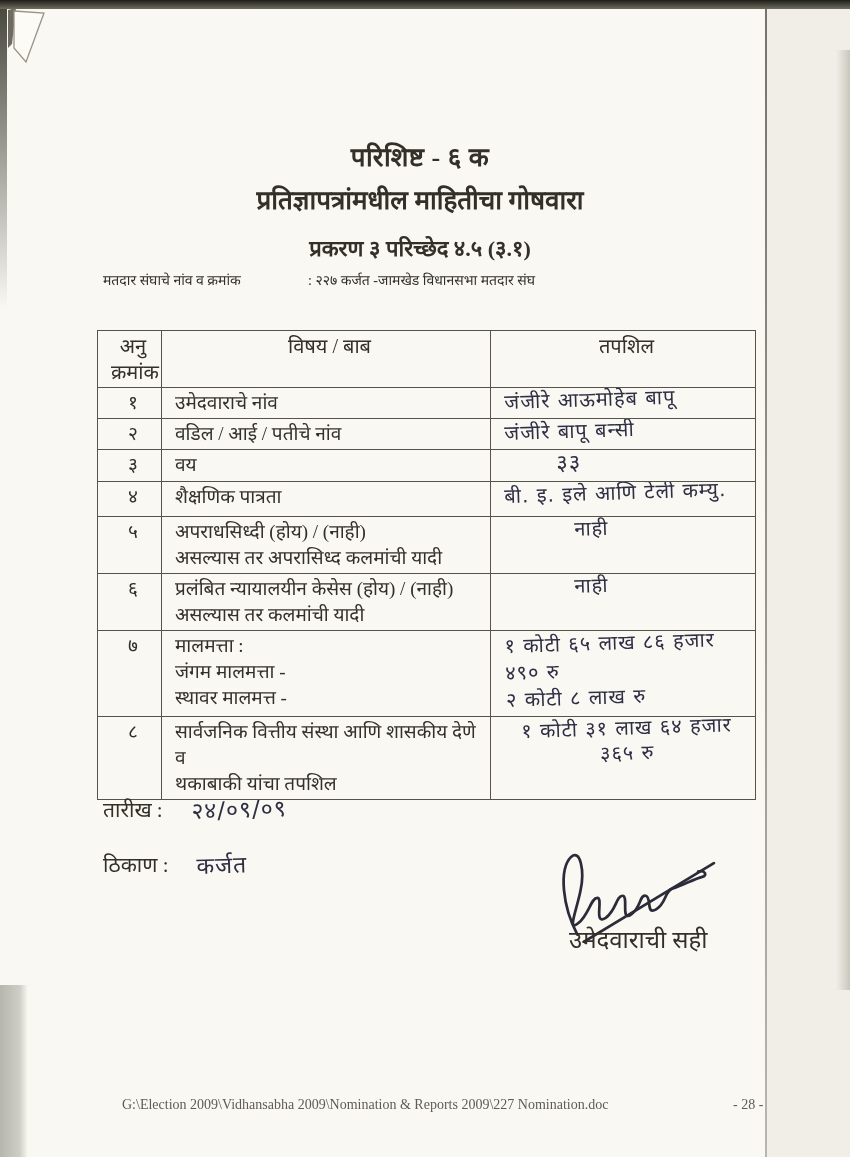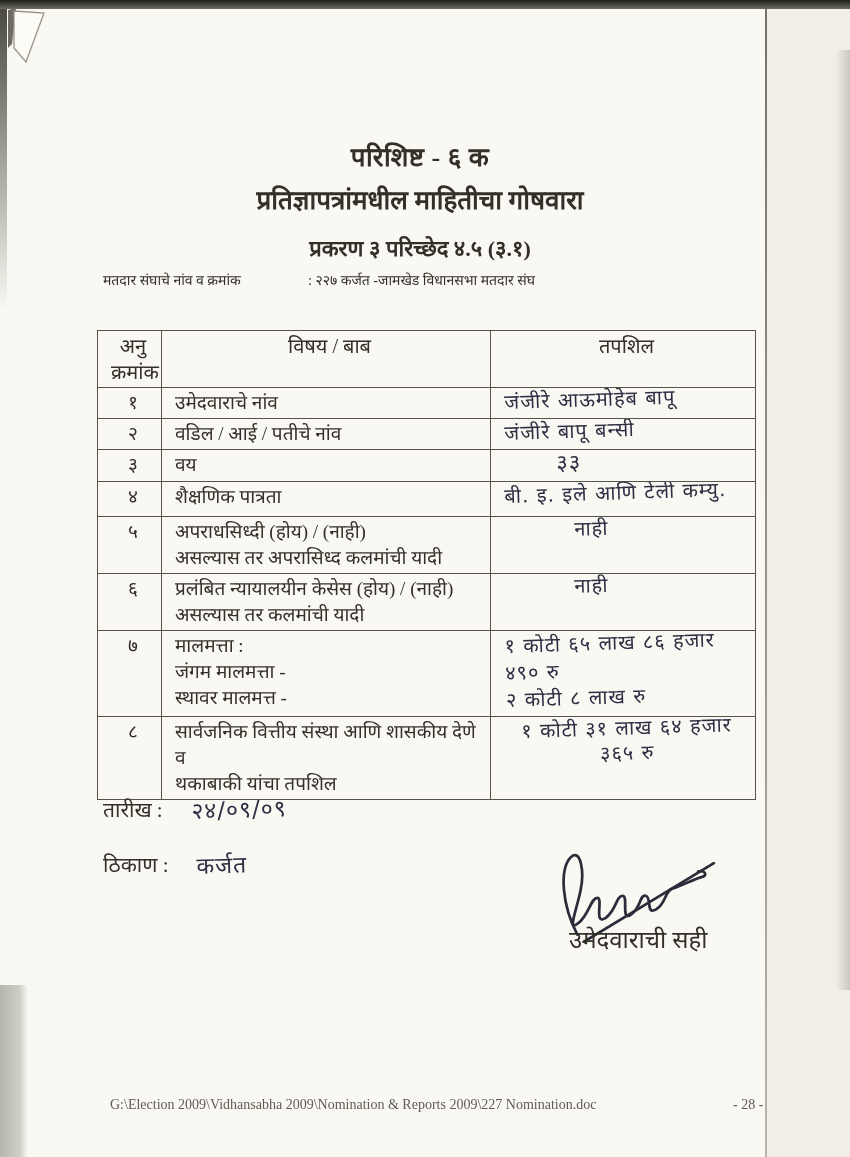--- a/index.html
+++ b/index.html
@@ -46,21 +46,21 @@
   .d1{padding-left:10px;} .d2{padding-left:26px;} .d3 .hw{padding-left:52px;font-size:22px;}
   .d4{padding-left:6px;} .d5 .hw{padding-left:70px;} .d6{padding-top:16px;} .d6 .hw{padding-left:70px;}
   .d7 .hw{line-height:27px;} .d8{text-align:center;padding-left:2px;}
   
   .date-line{position:absolute;left:103px;top:795px;font-size:21px;}
   .place-line{position:absolute;left:103px;top:850px;font-size:21px;}
   .date-line .hw,.place-line .hw{font-size:23px;margin-left:28px;vertical-align:-2px;}
   .sig{position:absolute;left:545px;top:838px;}
   .sig-label{position:absolute;left:556px;top:922px;font-size:24px;margin-left:13px;}
   .footer{position:absolute;top:1097px;left:0;width:850px;font-size:14px;color:#5f5c55;}
-  .footer .path{position:absolute;left:110px;}
+  .footer .path{position:absolute;left:122px;}
   .footer .pageno{position:absolute;left:733px;}
 </style>
 </head>
 <body>
 
 <div class="sheet"></div>
 
 <div class="right-margin"></div>
 <div class="right-band"></div>
 <div class="page-edge"></div>

